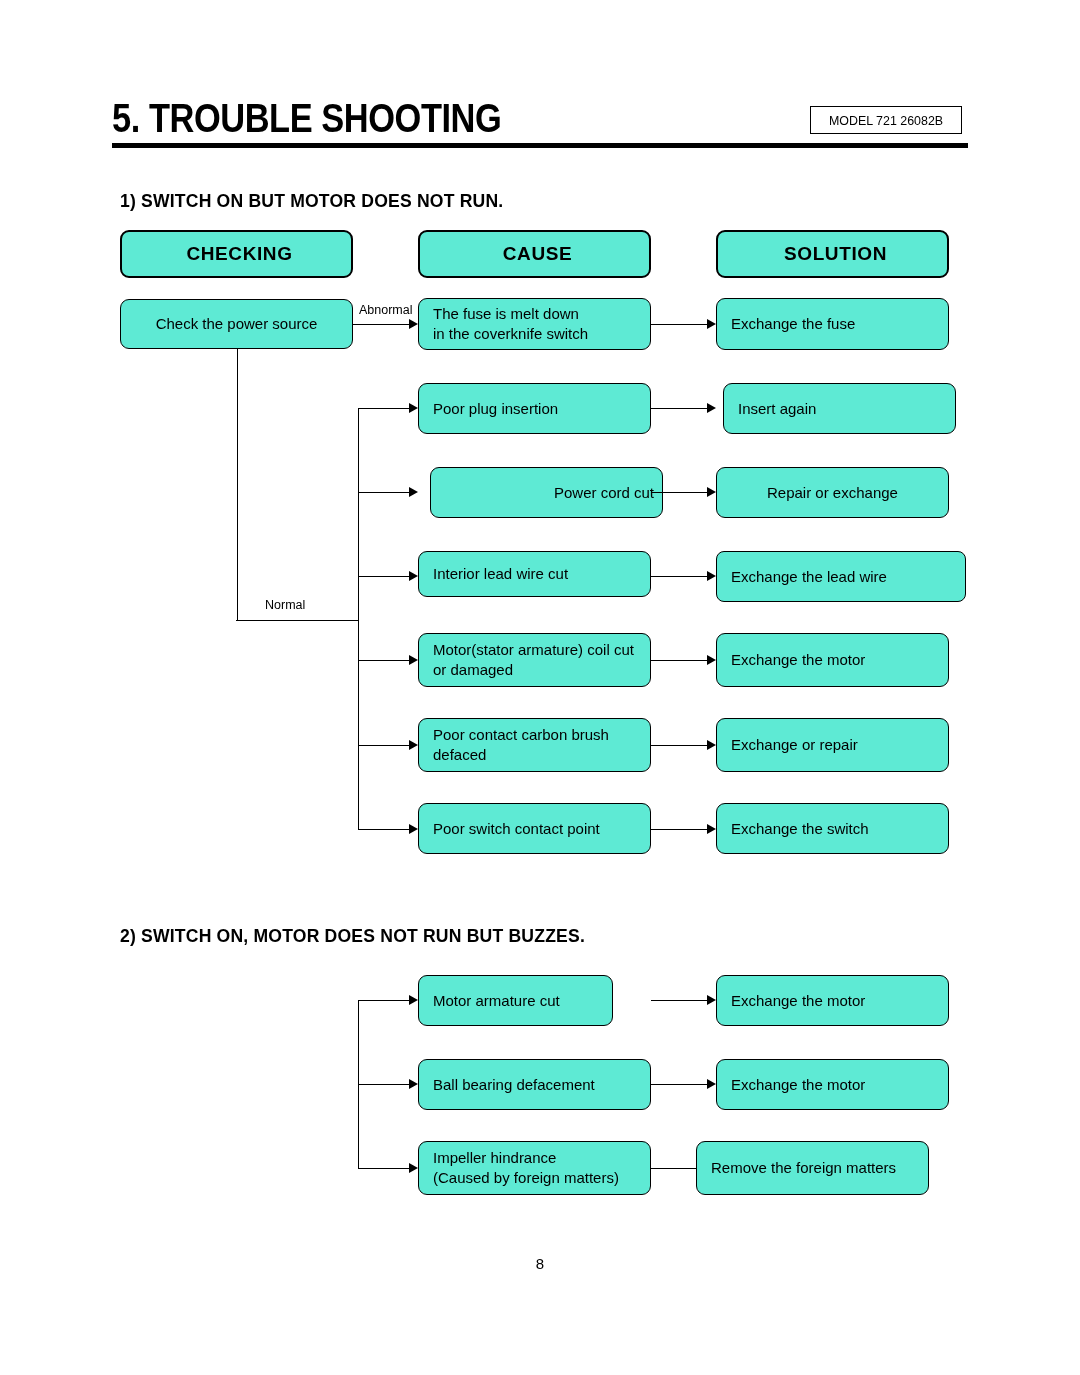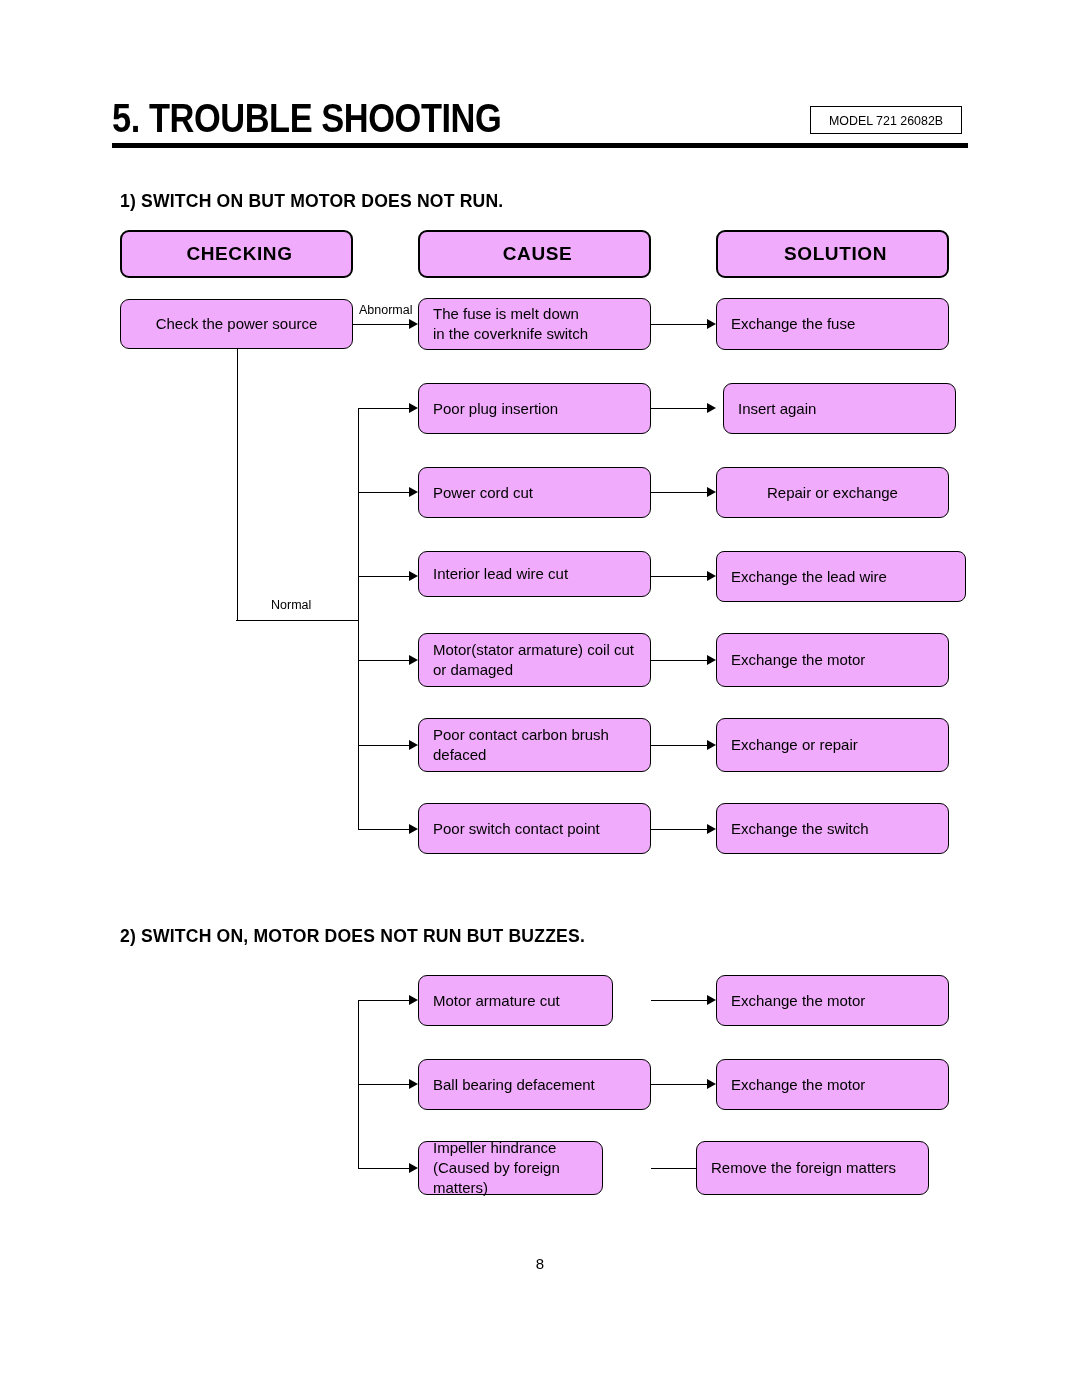--- a/index.html
+++ b/index.html
@@ -77,21 +77,21 @@
   }
   #sec1-heading { left: 120px; top: 190px; }
   #sec2-heading { left: 120px; top: 925px; }
 
   
   .fbox {
     position: absolute;
     box-sizing: border-box;
     border: 1.7px solid #000;
     border-radius: 9px;
-    background: #f0abfc;
+    background: #5eead4;
     display: flex;
     align-items: center;
   }
   .fbox.head {
     justify-content: center;
     border-width: 2.4px;
   }
   .fbox.head .txt {
     font-size: 19px;
     font-weight: bold;
@@ -174,21 +174,21 @@
   <div class="fbox center" style="left:120px; top:299px; width:233px; height:50px; justify-content:center;">
     <span class="txt">Check the power source</span>
   </div>
 
   <div class="hline" style="left:353px; top:324px; width:56px;"></div>
   <div class="arrowhead" style="left:409px; top:319px;"></div>
   <div class="edge-label" style="left:357px; top:303px;">Abnormal</div>
 
   <div class="vline" style="left:237px; top:349px; height:272px;"></div>
   <div class="hline" style="left:236px; top:620px; width:123px;"></div>
-  <div class="edge-label" style="left:269px; top:598px;">Normal</div>
+  <div class="edge-label" style="left:263px; top:598px;">Normal</div>
 
   <div class="vline" style="left:358px; top:408px; height:421px;"></div>
 
   <div class="fbox" style="left:418px; top:298px; width:233px; height:52px;">
     <span class="txt">The fuse is melt down
 in the coverknife switch</span>
   </div>
   <div class="hline" style="left:651px; top:324px; width:56px;"></div>
   <div class="arrowhead" style="left:707px; top:319px;"></div>
   <div class="fbox" style="left:716px; top:298px; width:233px; height:52px;">
@@ -201,21 +201,21 @@
     <span class="txt">Poor plug insertion</span>
   </div>
   <div class="hline" style="left:651px; top:408px; width:56px;"></div>
   <div class="arrowhead" style="left:707px; top:403px;"></div>
   <div class="fbox" style="left:716px; top:383px; width:233px; height:51px;margin-left:7px;">
     <span class="txt">Insert again</span>
   </div>
 
   <div class="hline" style="left:358px; top:492px; width:51px;"></div>
   <div class="arrowhead" style="left:409px; top:487px;"></div>
-  <div class="fbox" style="left:418px; top:467px; width:233px; height:51px;">
+  <div class="fbox" style="left:430px; top:467px; width:233px; height:51px;justify-content:flex-end;">
     <span class="txt">Power cord cut</span>
   </div>
   <div class="hline" style="left:651px; top:492px; width:56px;"></div>
   <div class="arrowhead" style="left:707px; top:487px;"></div>
   <div class="fbox" style="left:716px; top:467px; width:233px; height:51px;padding-left:36px;">
     <span class="txt">Repair or exchange</span>
   </div>
 
   <div class="hline" style="left:358px; top:576px; width:51px;"></div>
   <div class="arrowhead" style="left:409px; top:571px;"></div>
@@ -284,21 +284,21 @@
     <span class="txt">Ball bearing defacement</span>
   </div>
   <div class="hline" style="left:651px; top:1084px; width:56px;"></div>
   <div class="arrowhead" style="left:707px; top:1079px;"></div>
   <div class="fbox" style="left:716px; top:1059px; width:233px; height:51px;">
     <span class="txt">Exchange the motor</span>
   </div>
 
   <div class="hline" style="left:358px; top:1168px; width:51px;"></div>
   <div class="arrowhead" style="left:409px; top:1163px;"></div>
-  <div class="fbox" style="left:418px; top:1141px; width:185px; height:54px;">
+  <div class="fbox" style="left:418px; top:1141px; width:233px; height:54px;">
     <span class="txt">Impeller hindrance
 (Caused by foreign matters)</span>
   </div>
   <div class="hline" style="left:651px; top:1168px; width:56px;"></div>
   <div class="arrowhead" style="left:707px; top:1163px;"></div>
   <div class="fbox" style="left:696px; top:1141px; width:233px; height:54px;">
     <span class="txt">Remove the foreign matters</span>
   </div>
 
   <div class="page-number">8</div>

